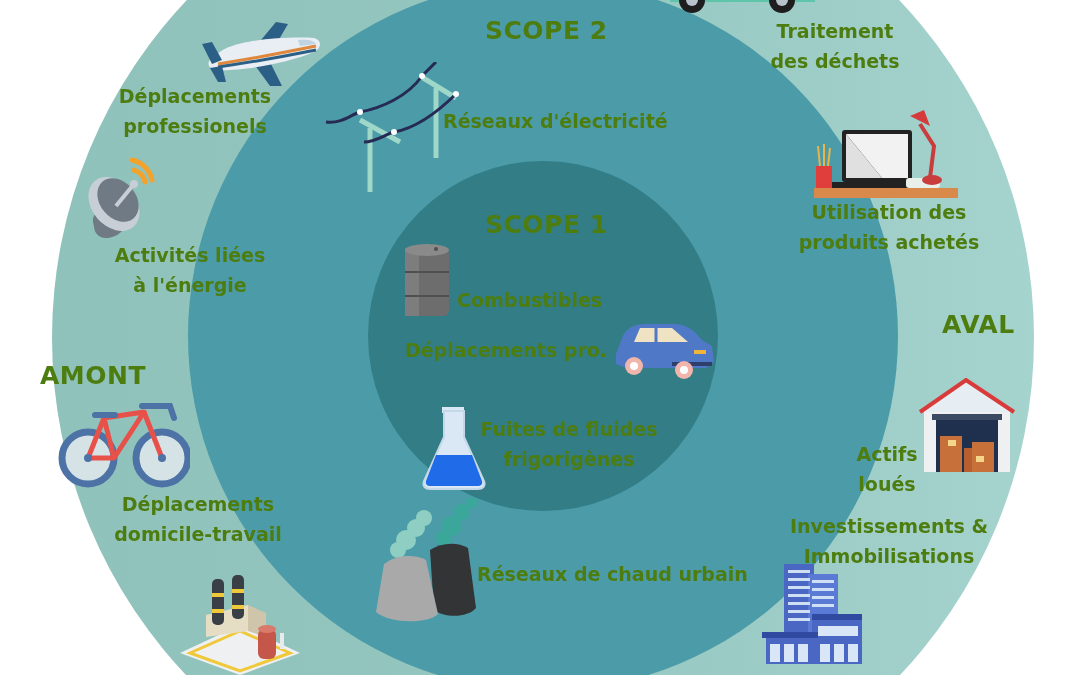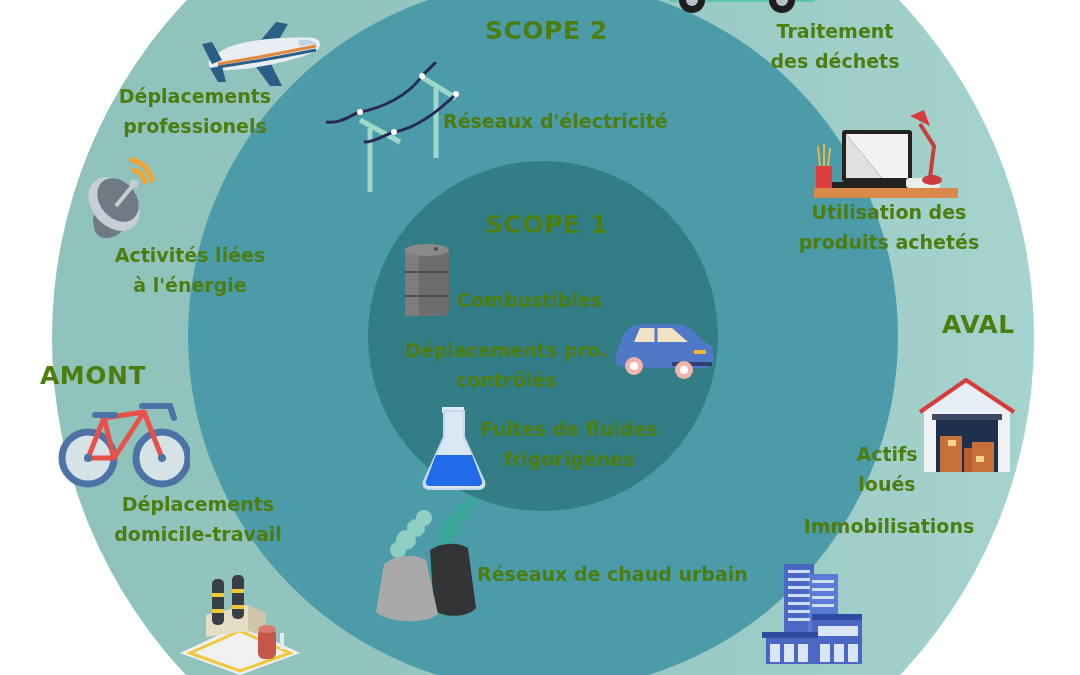--- a/index.html
+++ b/index.html
@@ -122,21 +122,20 @@
     <rect x="2" y="6" width="14" height="68" fill="#7d7d7d"></rect>
     <ellipse cx="24" cy="8" rx="22" ry="6" fill="#8a8a8a"></ellipse>
     <line x1="2" y1="30" x2="46" y2="30" stroke="#4f4f4f" stroke-width="2"></line>
     <line x1="2" y1="54" x2="46" y2="54" stroke="#4f4f4f" stroke-width="2"></line>
     <circle cx="33" cy="7" r="2" fill="#4f4f4f"></circle>
   </svg>
   <div class="lbl" style="left:457px; top:254px;margin-top:31px;">Combustibles</div>
 
   <div class="lbl" style="left:398px; top:335px; width:216px;">
     <div>Déplacements pro.</div>
-    <div>contrôlés</div>
   </div>
   <svg class="icon" style="left:612px; top:320px;" width="104" height="60" viewBox="0 0 104 60">
     <path d="M4 34 L10 18 C14 8,22 4,34 4 L62 4 C74 4,82 10,90 20 L100 26 L102 42 L94 48 L14 48 L4 44 Z" fill="#4f79c6"></path>
     <path d="M28 8 L60 8 L76 22 L22 22 Z" fill="#f0e3c4"></path>
     <line x1="44" y1="8" x2="44" y2="22" stroke="#4f79c6" stroke-width="3"></line>
     <rect x="82" y="30" width="12" height="4" fill="#f0b33c"></rect>
     <rect x="60" y="42" width="40" height="4" fill="#2d3f6a"></rect>
     <circle cx="22" cy="46" r="9" fill="#f2b5ac"></circle>
       <circle cx="22" cy="46" r="4" fill="#fff"></circle>
     <circle cx="72" cy="50" r="9" fill="#f2b5ac"></circle>
@@ -195,20 +194,21 @@
     <rect x="14" y="36" width="70" height="6" fill="#3c4a64"></rect>
     <rect x="18" y="42" width="62" height="52" fill="#1f2f4e"></rect>
     <rect x="22" y="58" width="22" height="36" fill="#c8703a"></rect>
     <rect x="46" y="70" width="24" height="24" fill="#b85f30"></rect>
     <rect x="54" y="64" width="22" height="30" fill="#c8703a"></rect>
     <rect x="30" y="62" width="8" height="6" fill="#f4d58a"></rect>
     <rect x="58" y="78" width="8" height="6" fill="#f4d58a"></rect>
   </svg>
 
   <div class="lbl" style="left:784px; top:511px; width:210px;">
+    <div>Investissements &amp;</div>
     <div>Immobilisations</div>
   </div>
   <svg class="icon" style="left:762px; top:560px;" width="104" height="106" viewBox="0 0 104 106">
     <rect x="22" y="4" width="30" height="80" fill="#4a67c4"></rect>
     <rect x="46" y="14" width="30" height="70" fill="#5a7ad6"></rect>
     <g fill="#cfe0f5">
       <rect x="26" y="10" width="22" height="3"></rect>
         <rect x="26" y="18" width="22" height="3"></rect>
         <rect x="26" y="26" width="22" height="3"></rect>
         <rect x="26" y="34" width="22" height="3"></rect>

